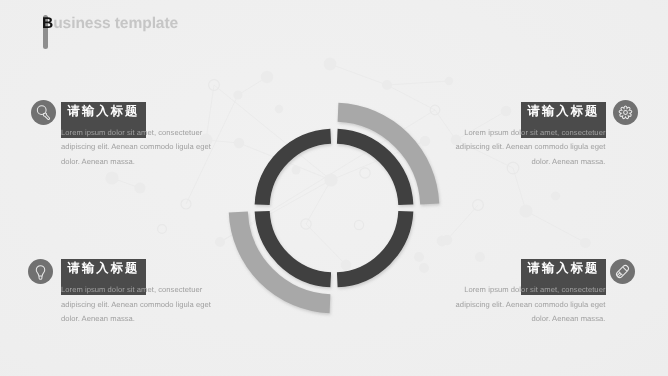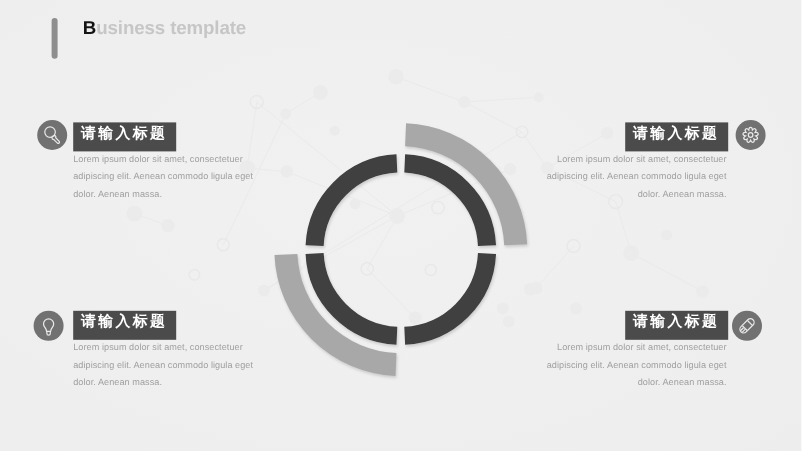--- a/index.html
+++ b/index.html
@@ -4,31 +4,31 @@
 <style>
   html,body{margin:0;padding:0;background:#ffffff;}
   body{width:668px;height:376px;overflow:hidden;
        font-family:"Liberation Sans",sans-serif;
        -webkit-font-smoothing:antialiased;text-rendering:geometricPrecision;}
   #slide{position:relative;width:668px;height:376px;overflow:hidden;
          background:radial-gradient(115% 125% at 45% 42%, #f1f1f1 0%, #eeeeee 55%, #eaeaea 100%);}
   #bgsvg{position:absolute;left:0;top:0;}
 
   .accent-bar{position:absolute;left:42.5px;top:15px;width:5px;height:34px;border-radius:2.5px;background:#8e8e8e;}
-  .main-title{position:absolute;left:69px;top:14.5px;font-size:15.6px;font-weight:bold;
+  .main-title{position:absolute;left:42px;top:14.5px;font-size:15.6px;font-weight:bold;
               color:#c6c6c6;letter-spacing:-0.1px;white-space:nowrap;}
   .main-title .hl{color:#141414;}
   .sub-title{position:absolute;left:53px;top:39.3px;font-size:9px;letter-spacing:-0.33px;color:#777777;white-space:nowrap;}
 
   .block{position:absolute;}
   .icon-circle{position:absolute;width:25px;height:25px;border-radius:50%;background:#717171;}
   .icon-circle svg{position:absolute;left:0;top:0;}
   .caption{position:absolute;background:#4b4b4b;color:#fff;font-size:12.4px;font-weight:bold;
            transform:translateZ(0);
-           line-height:19.4px;height:24px;padding:0 6.5px;white-space:nowrap;letter-spacing:2.0px;}
+           line-height:19.4px;height:36px;padding:0 6.5px;white-space:nowrap;letter-spacing:2.0px;}
   .body-text{position:absolute;font-size:7.6px;color:#a0a0a0;line-height:14.6px;width:152px;letter-spacing:0.05px;}
   .right .body-text{text-align:right;}
 </style>
 </head>
 <body>
 
 <div id="slide">
   <svg id="bgsvg" width="668" height="376">
       <line x1="214" y1="85" x2="206" y2="140" stroke="#e8e8e8" stroke-width="0.7"></line>
       <line x1="214" y1="85" x2="331" y2="180" stroke="#e8e8e8" stroke-width="0.7"></line>

